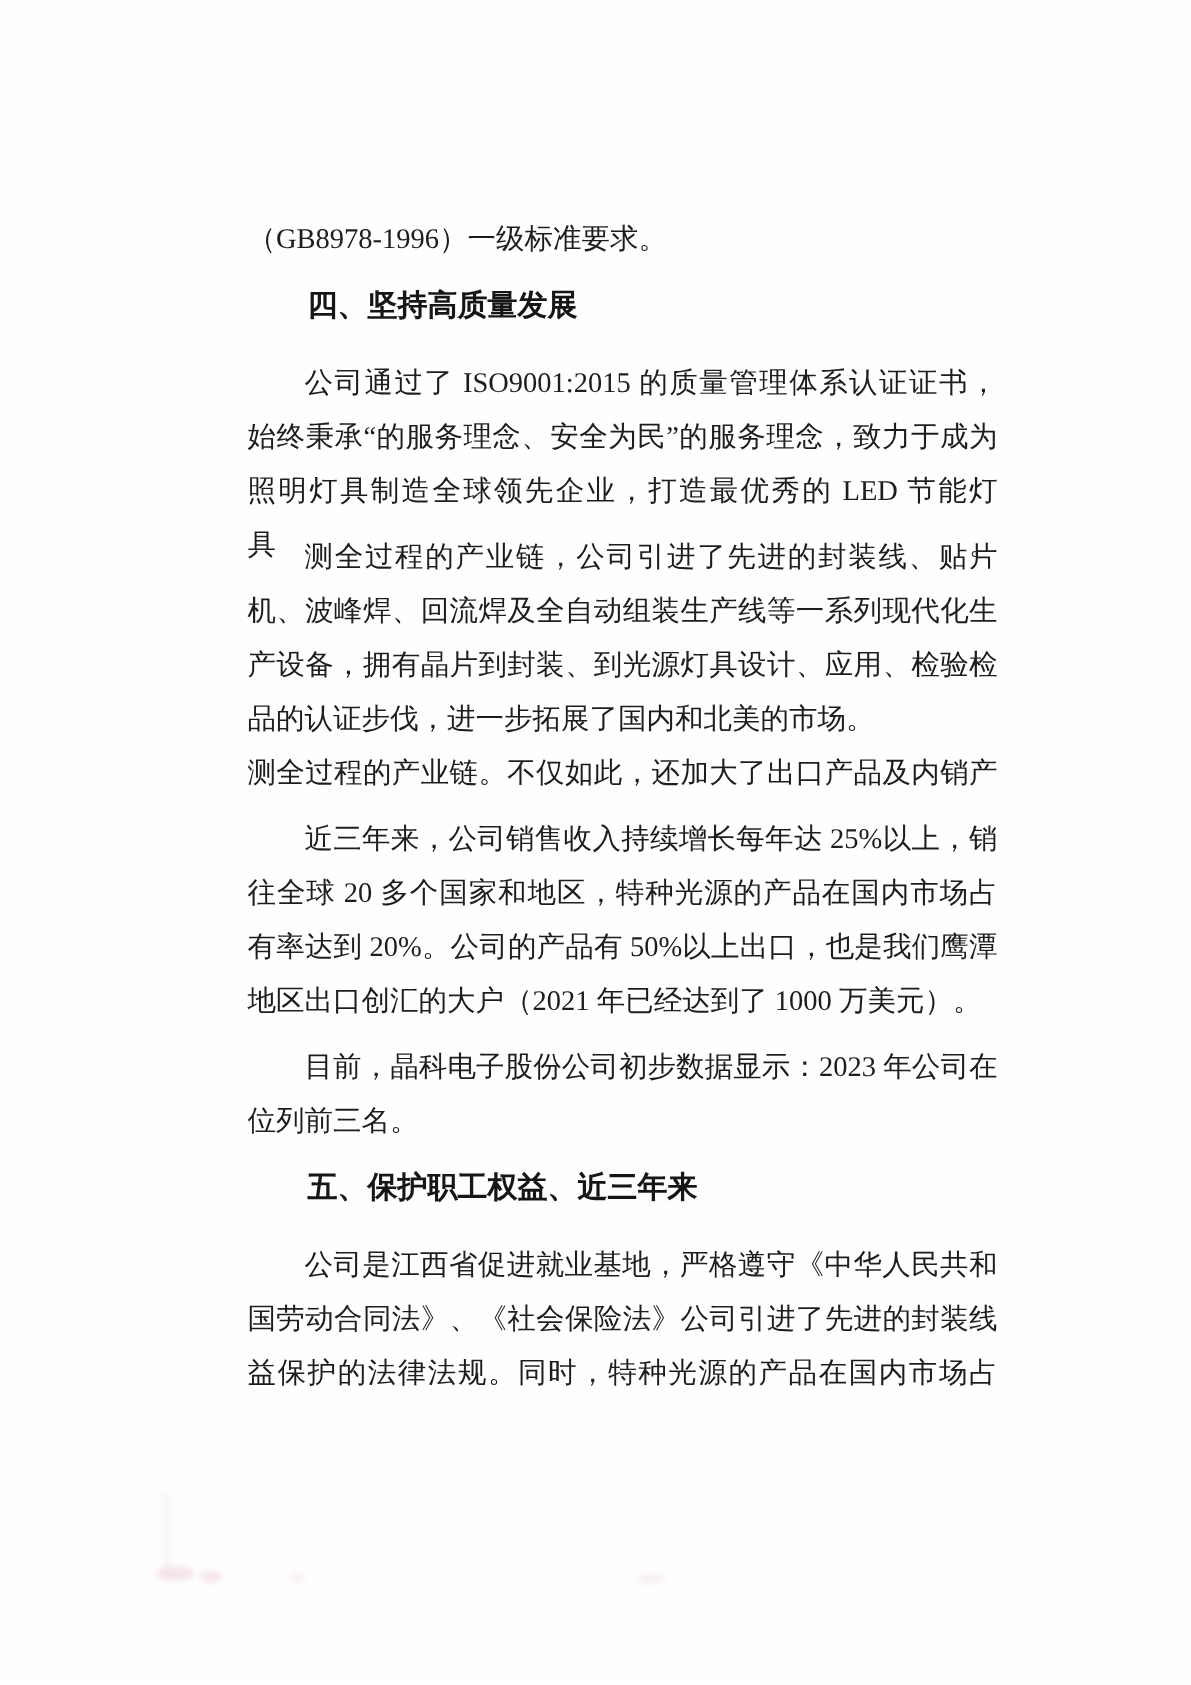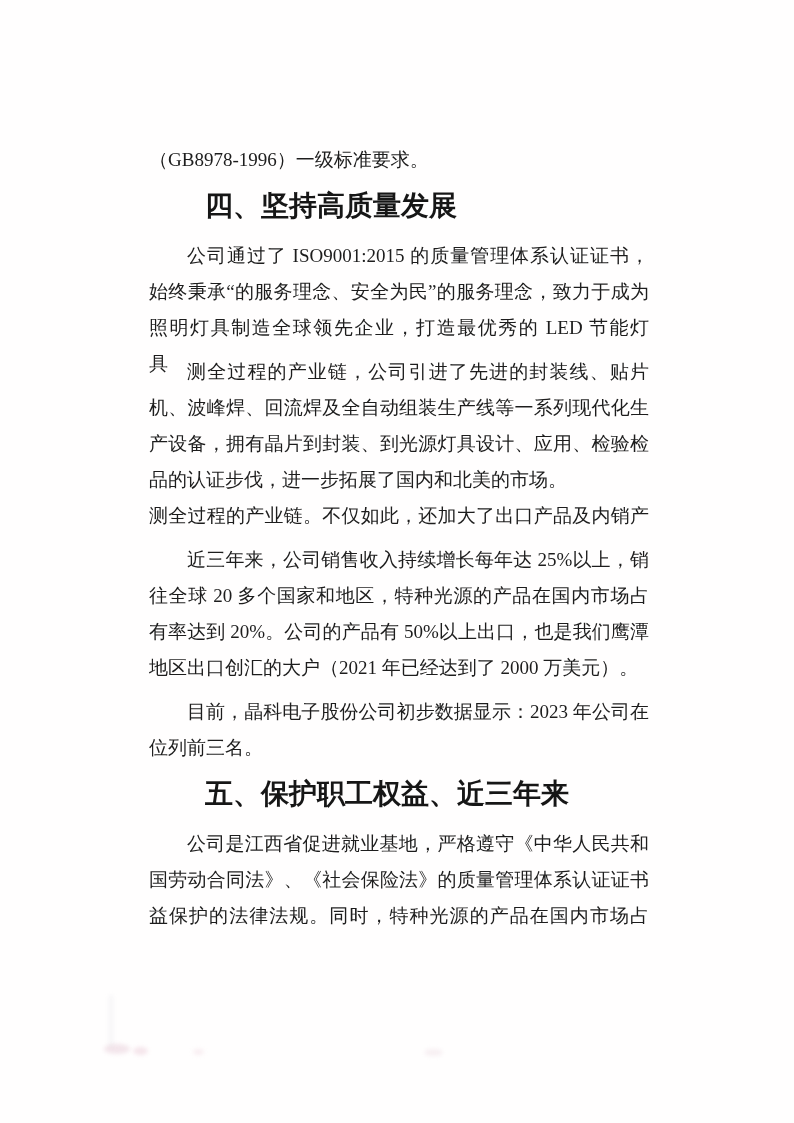--- a/index.html
+++ b/index.html
@@ -11,21 +11,21 @@
     position: relative;
     width: 794px;
     height: 1123px;
     background: #fffefe;
     overflow: hidden;
     font-family: "Liberation Serif", "DejaVu Serif", serif;
     color: #1d1d1d;
   }
   .content {
     position: absolute;
-    left: 149px;
+    left: 165px;
     top: 142px;
     width: 500px;
     font-size: 19px;
   }
   .line {
     height: 36px;
     line-height: 36px;
     white-space: nowrap;
     text-align: left;
   }
@@ -42,23 +42,23 @@
   .para {
     margin: 8px 0 0 0;
   }
   .para.cont {
     margin-top: 0;
   }
   .heading {
     margin: 10px 0 14px 0;
     height: 36px;
     line-height: 36px;
-    font-size: 28px;
+    font-size: 20px;
     font-weight: bold;
-    font-family: Liberation Sans, sans-serif;
+    font-family: Liberation Mono, monospace;
     color: #161616;
     text-indent: 2em;
     white-space: nowrap;
   }
   
   .smudge {
     position: absolute;
     border-radius: 50%;
     filter: blur(2px);
   }
@@ -91,33 +91,33 @@
       <div class="line j">机、波峰焊、回流焊及全自动组装生产线等一系列现代化生</div>
       <div class="line j">产设备，拥有晶片到封装、到光源灯具设计、应用、检验检</div>
       <div class="line">品的认证步伐，进一步拓展了国内和北美的市场。</div>
       <div class="line j">测全过程的产业链。不仅如此，还加大了出口产品及内销产</div>
     </div>
 
     <div class="para">
       <div class="line j indent">近三年来，公司销售收入持续增长每年达 25%以上，销</div>
       <div class="line j">往全球 20 多个国家和地区，特种光源的产品在国内市场占</div>
       <div class="line j">有率达到 20%。公司的产品有 50%以上出口，也是我们鹰潭</div>
-      <div class="line">地区出口创汇的大户（2021 年已经达到了 2000 万美元）。</div>
+      <div class="line">地区出口创汇的大户（2021 年已经达到了 1000 万美元）。</div>
     </div>
 
     <div class="para">
       <div class="line j indent">目前，晶科电子股份公司初步数据显示：2023 年公司在</div>
       <div class="line">位列前三名。</div>
     </div>
 
     <div class="heading">五、保护职工权益、近三年来</div>
 
     <div class="para">
       <div class="line j indent">公司是江西省促进就业基地，严格遵守《中华人民共和</div>
-      <div class="line j">国劳动合同法》、《社会保险法》的质量管理体系认证证书</div>
+      <div class="line j">国劳动合同法》、《社会保险法》公司引进了先进的封装线</div>
       <div class="line j">益保护的法律法规。同时，特种光源的产品在国内市场占</div>
     </div>
 
   </div>
 
   <div class="smudge s1"></div>
   <div class="smudge s2"></div>
   <div class="smudge s3"></div>
   <div class="smudge s4"></div>
   <div class="smudge s5"></div>

